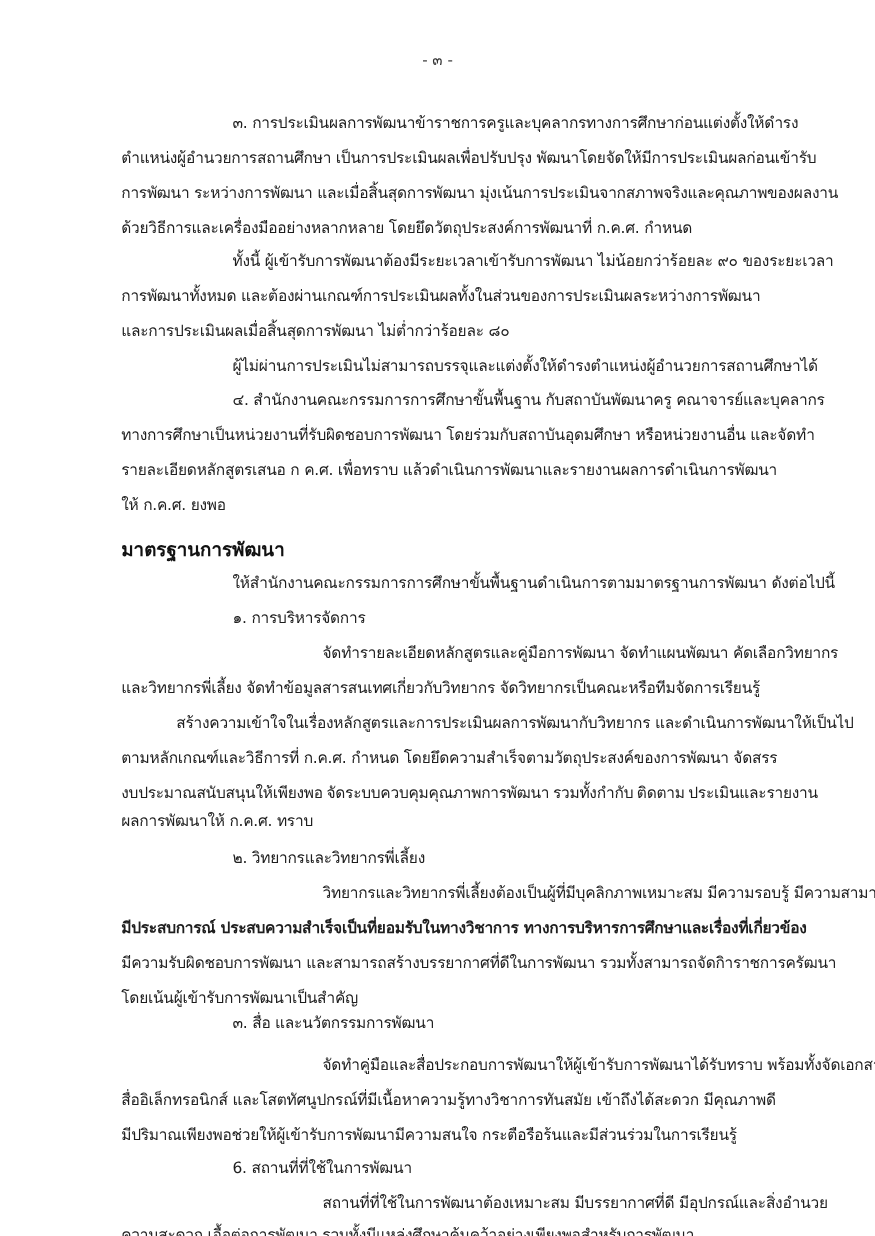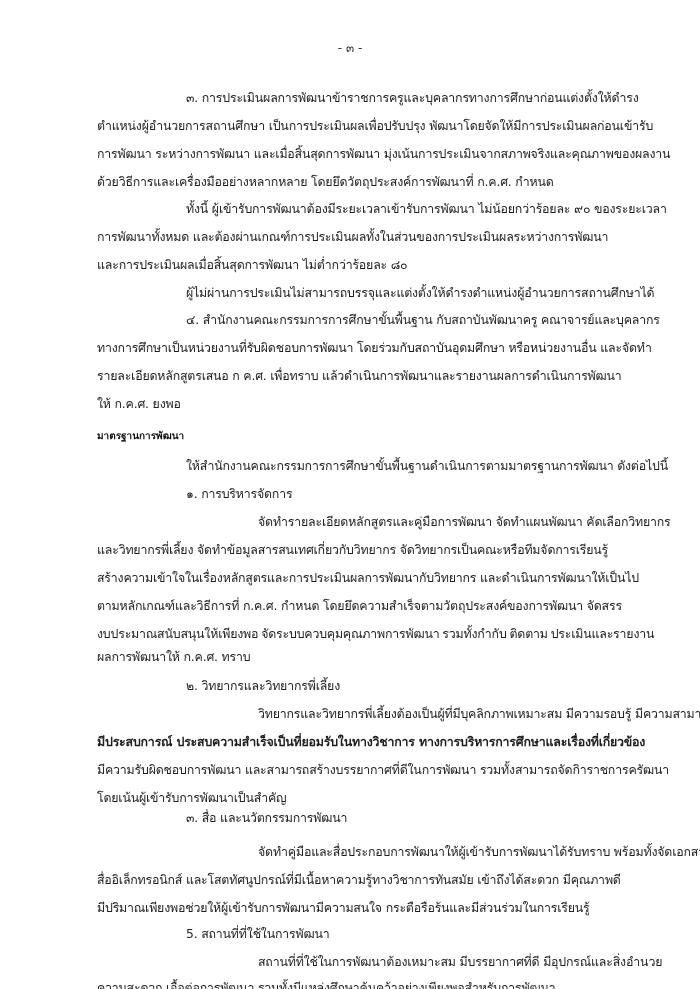--- a/index.html
+++ b/index.html
@@ -1,20 +1,20 @@
 <!DOCTYPE html>
 <html><head>
 <meta charset="utf-8">
 <style>
   html, body { margin:0; padding:0; background:#ffffff; }
   body { width:700px; height:989px; position:relative; overflow:hidden;
          font-family:"DejaVu Sans", sans-serif; color:#222; }
   .page-num { position:absolute; top:38px; left:0; width:700px; text-align:center; font-size:12px; color:#333; }
   .line { position:absolute; font-size:12.4px; white-space:nowrap; letter-spacing:-0.2px; color:#1e1e1e; }
-  .heading { position:absolute; font-size:10px; font-weight:bold; white-space:nowrap; color:#111; }
+  .heading { position:absolute; font-size:15px; font-weight:bold; white-space:nowrap; color:#111; }
   .l0 { left:97px; }
   .l1 { left:186px; }
   .l2 { left:258px; }
 </style>
 </head>
 <body>
 
 <div class="page-num">- ๓ -</div>
 
 <div>
@@ -32,21 +32,21 @@
   <div class="line l0" style="top: 394px;">ให้ ก.ค.ศ. ยงพอ</div>
 </div>
 
 <div class="heading l0" style="top: 428px;">มาตรฐานการพัฒนา</div>
 <div class="line l1" style="top: 456px; text-align: center;">ให้สำนักงานคณะกรรมการการศึกษาขั้นพื้นฐานดำเนินการตามมาตรฐานการพัฒนา ดังต่อไปนี้</div>
 
 <div>
   <div class="line l1" style="top: 484px;">๑. การบริหารจัดการ</div>
   <div class="line l2" style="top: 512px;">จัดทำรายละเอียดหลักสูตรและคู่มือการพัฒนา จัดทำแผนพัฒนา คัดเลือกวิทยากร</div>
   <div class="line l0" style="top: 540px;">และวิทยากรพี่เลี้ยง จัดทำข้อมูลสารสนเทศเกี่ยวกับวิทยากร จัดวิทยากรเป็นคณะหรือทีมจัดการเรียนรู้</div>
-  <div class="line l0" style="top: 568px;">สร้างความเข้าใจในเรื่องหลักสูตรและการประเมินผลการพัฒนากับวิทยากร และดำเนินการพัฒนาให้เป็นไป</div>
+  <div class="line l0" style="top: 568px; margin-left: 44px;">สร้างความเข้าใจในเรื่องหลักสูตรและการประเมินผลการพัฒนากับวิทยากร และดำเนินการพัฒนาให้เป็นไป</div>
   <div class="line l0" style="top: 596px;">ตามหลักเกณฑ์และวิธีการที่ ก.ค.ศ. กำหนด โดยยึดความสำเร็จตามวัตถุประสงค์ของการพัฒนา จัดสรร</div>
   <div class="line l0" style="top: 624px; font-family: Liberation Serif, serif;">งบประมาณสนับสนุนให้เพียงพอ จัดระบบควบคุมคุณภาพการพัฒนา รวมทั้งกำกับ ติดตาม ประเมินและรายงาน</div>
   <div class="line l0" style="top: 611px; margin-top: 36px;">ผลการพัฒนาให้ ก.ค.ศ. ทราบ</div>
 </div>
 
 <div>
   <div class="line l1" style="top: 676px;">๒. วิทยากรและวิทยากรพี่เลี้ยง</div>
   <div class="line l2" style="top: 704px;">วิทยากรและวิทยากรพี่เลี้ยงต้องเป็นผู้ที่มีบุคลิกภาพเหมาะสม มีความรอบรู้ มีความสามารถ</div>
   <div class="line l0" style="top: 732px; font-weight: bold;">มีประสบการณ์ ประสบความสำเร็จเป็นที่ยอมรับในทางวิชาการ ทางการบริหารการศึกษาและเรื่องที่เกี่ยวข้อง</div>
   <div class="line l0" style="top: 760px;">มีความรับผิดชอบการพัฒนา และสามารถสร้างบรรยากาศที่ดีในการพัฒนา รวมทั้งสามารถจัดกิาราชการครัฒนา</div>
@@ -54,16 +54,16 @@
 </div>
 
 <div>
   <div class="line l1" style="top: 808px;">๓. สื่อ และนวัตกรรมการพัฒนา</div>
   <div class="line l2" style="top: 842px;">จัดทำคู่มือและสื่อประกอบการพัฒนาให้ผู้เข้ารับการพัฒนาได้รับทราบ พร้อมทั้งจัดเอกสาร</div>
   <div class="line l0" style="top: 870px;">สื่ออิเล็กทรอนิกส์ และโสตทัศนูปกรณ์ที่มีเนื้อหาความรู้ทางวิชาการทันสมัย เข้าถึงได้สะดวก มีคุณภาพดี</div>
   <div class="line l0" style="top: 898px;">มีปริมาณเพียงพอช่วยให้ผู้เข้ารับการพัฒนามีความสนใจ กระตือรือร้นและมีส่วนร่วมในการเรียนรู้</div>
 </div>
 
 <div>
-  <div class="line l1" style="top: 924px;">5. สถานที่ที่ใช้ในการพัฒนา</div>
+  <div class="line l1" style="top: 924px;">6. สถานที่ที่ใช้ในการพัฒนา</div>
   <div class="line l2" style="top: 952px;">สถานที่ที่ใช้ในการพัฒนาต้องเหมาะสม มีบรรยากาศที่ดี มีอุปกรณ์และสิ่งอำนวย</div>
   <div class="line l0" style="top: 978px;">ความสะดวก เอื้อต่อการพัฒนา รวมทั้งมีแหล่งศึกษาค้นคว้าอย่างเพียงพอสำหรับการพัฒนา</div>
 </div>
 
 </body></html>

